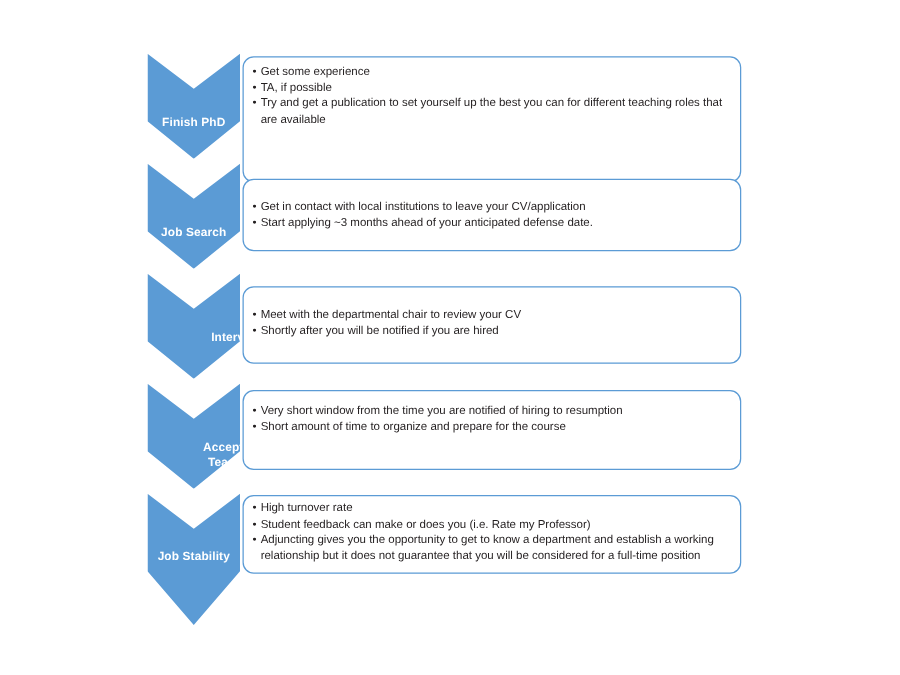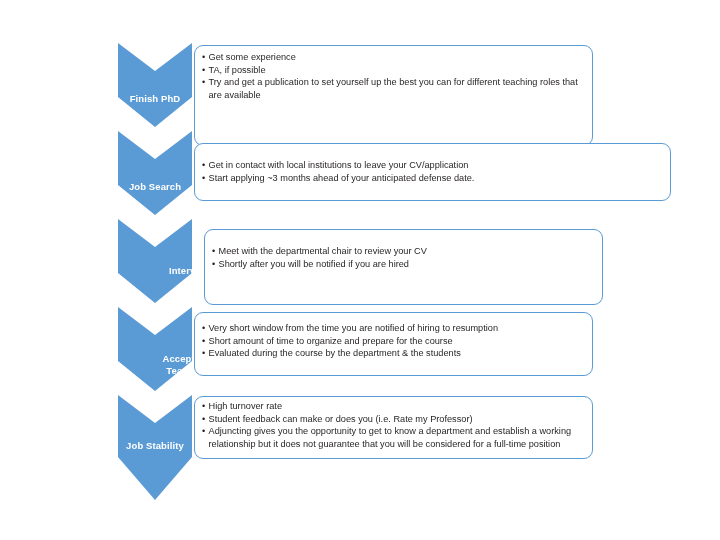--- a/index.html
+++ b/index.html
@@ -113,58 +113,57 @@
   </div>
 
   <div class="row" style="left:118px; top:131px;">
     <div class="chevron">
       <svg width="74" height="84" viewBox="0 0 74 84" xmlns="http://www.w3.org/2000/svg" aria-hidden="true">
         <polygon points="0,0 37,28 74,0 74,54 37,84 0,54" fill="#5B9BD5"></polygon>
       </svg>
     </div>
     <div class="chev-label" style="top:50px;">Job Search</div>
 
-    <div class="textbox" style="left:76px; top:12px; width:477px; height:58px;">
+    <div class="textbox" style="left:76px; top:12px; width:399px; height:58px;">
       <ul class="bullets" style="top:15px;">
         <li>Get in contact with local institutions to leave your CV/application</li>
         <li>Start applying ~3 months ahead of your anticipated defense date.</li>
       </ul>
     </div>
   </div>
 
   <div class="row" style="left:118px; top:219px;">
     <div class="chevron">
       <svg width="74" height="84" viewBox="0 0 74 84" xmlns="http://www.w3.org/2000/svg" aria-hidden="true">
         <polygon points="0,0 37,28 74,0 74,54 37,84 0,54" fill="#5B9BD5"></polygon>
       </svg>
     </div>
     <div class="chev-label" style="top:46px;margin-left:35px;">Interview</div>
 
-    <div class="textbox" style="left:76px; top:10px; width:399px; height:76px;margin-left:10px;">
+    <div class="textbox" style="left:76px; top:10px; width:399px; height:62px;">
       <ul class="bullets" style="top:15px;">
         <li>Meet with the departmental chair to review your CV</li>
         <li>Shortly after you will be notified if you are hired</li>
       </ul>
     </div>
   </div>
 
   <div class="row" style="left:118px; top:307px;">
     <div class="chevron">
       <svg width="74" height="84" viewBox="0 0 74 84" xmlns="http://www.w3.org/2000/svg" aria-hidden="true">
         <polygon points="0,0 37,28 74,0 74,54 37,84 0,54" fill="#5B9BD5"></polygon>
       </svg>
     </div>
     <div class="chev-label" style="top:46px;padding-left:25px;">Accept/
 Teach</div>
 
     <div class="textbox" style="left:76px; top:5px; width:399px; height:64px;">
       <ul class="bullets" style="top:9px;">
         <li>Very short window from the time you are notified of hiring to resumption</li>
         <li>Short amount of time to organize and prepare for the course</li>
-        <li>Evaluated during the course by the department &amp; the students</li>
       </ul>
     </div>
   </div>
 
   <div class="row" style="left:118px; top:395px;">
     <div class="chevron">
       <svg width="74" height="105" viewBox="0 0 74 105" xmlns="http://www.w3.org/2000/svg" aria-hidden="true">
         <polygon points="0,0 37,28 74,0 74,62 37,105 0,62" fill="#5B9BD5"></polygon>
       </svg>
     </div>

